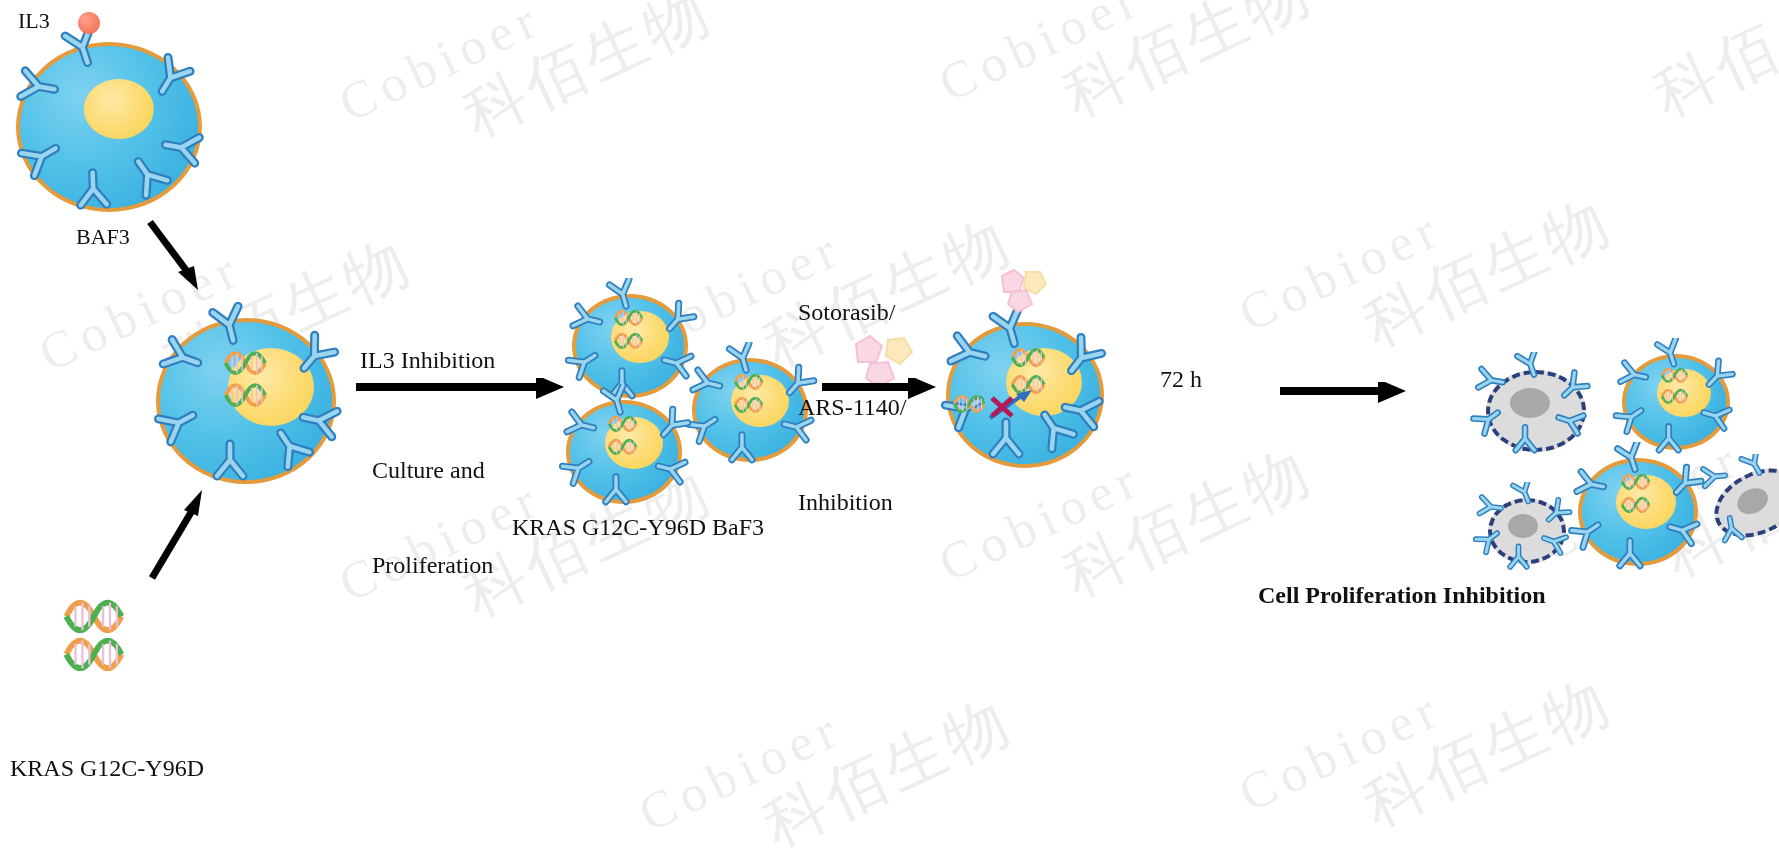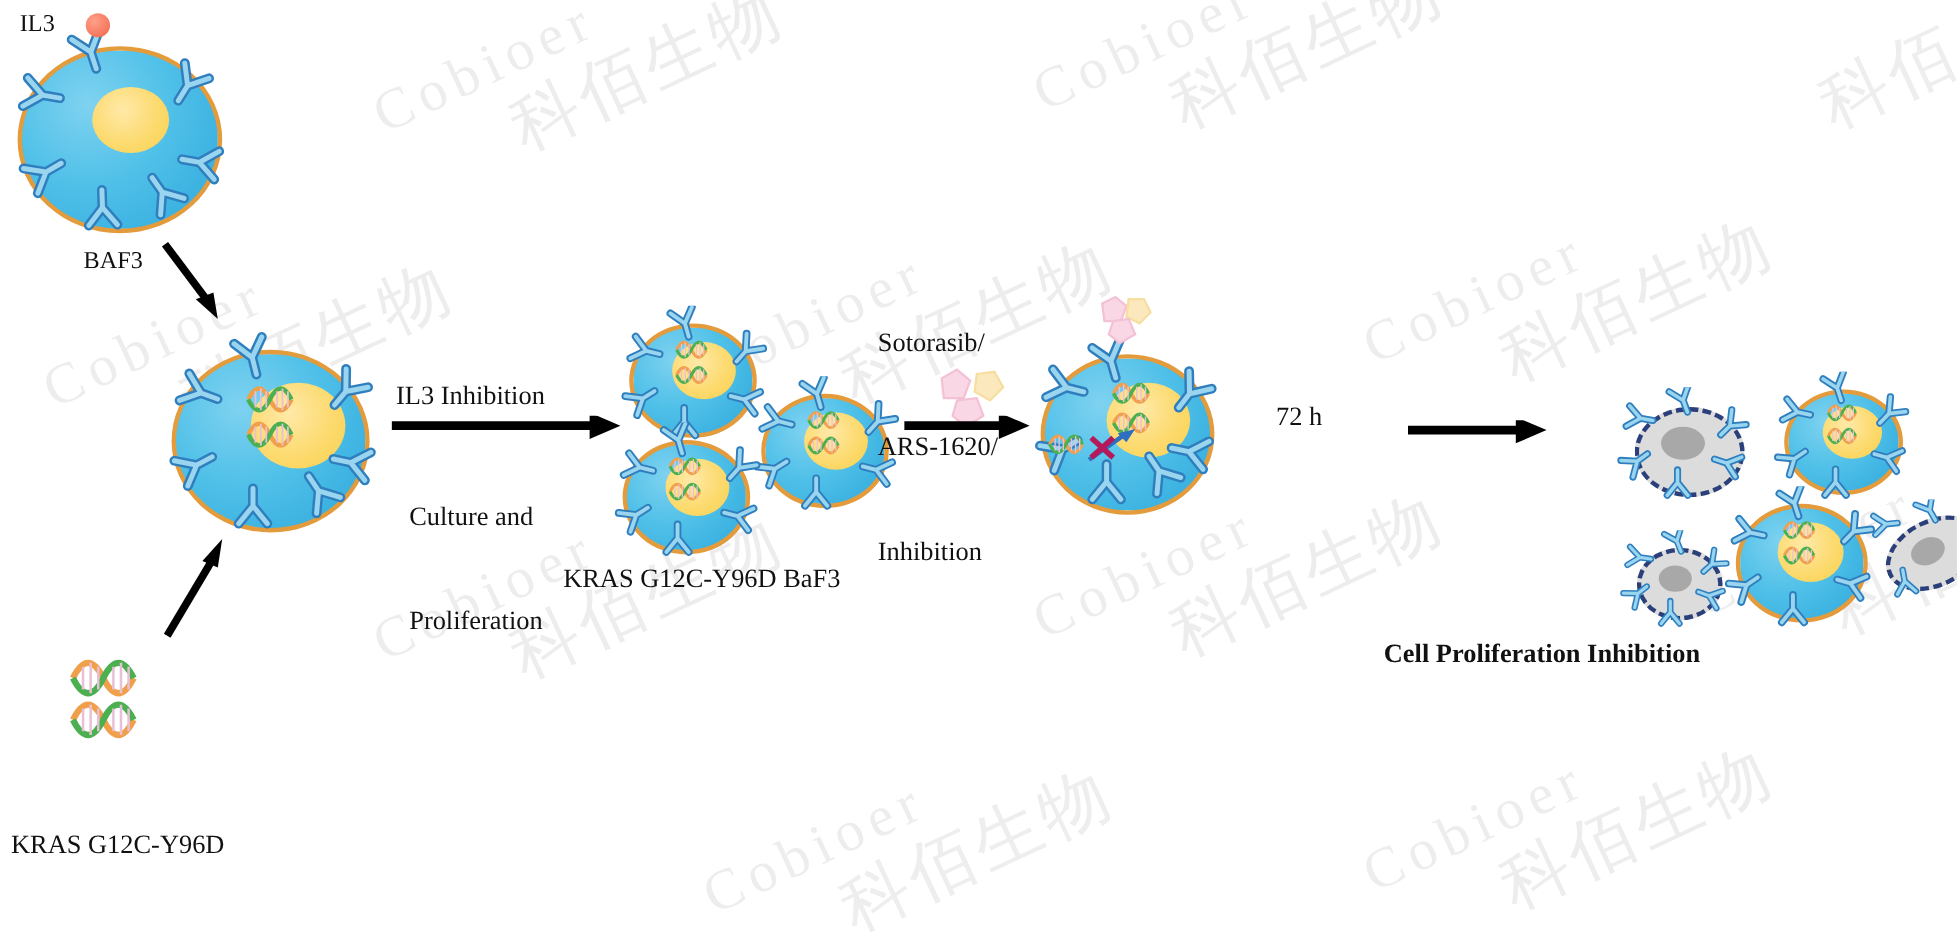--- a/index.html
+++ b/index.html
@@ -290,21 +290,21 @@
       </g>
     <g transform="translate(78,124) rotate(180) scale(0.78)">
         <use href="#rcp"></use>
       </g>
   </svg>
 
   <div class="lbl f29" style="left:512px;top:512px;">KRAS G12C-Y96D BaF3</div>
 
   <div class="lbl f29" style="left:798px;top:234px;">
     <div>Sotorasib/</div>
-    <div>ARS-1620/</div>
+    <div>ARS-1140/</div>
     <div>Inhibition</div>
   </div>
   <svg class="drugmol" style="left:840px;top:330px;width:90px;height:62px;">
     <polygon points="16,14 30,6 42,16 36,32 18,32" fill="#f9d7e4" stroke="#f4c0d6" stroke-width="2"></polygon>
     <polygon points="48,10 64,8 72,22 60,34 46,26" fill="#fbe9bd" stroke="#f6ddA0" stroke-width="2"></polygon>
     <polygon points="30,34 48,32 54,48 38,58 26,48" fill="#f9d7e4" stroke="#f4c0d6" stroke-width="2"></polygon>
   </svg>
   <svg class="arrow" style="left:822px;top:378px;width:118px;height:26px;">
     <line x1="0" y1="9" x2="92" y2="9" stroke="#000" stroke-width="8"></line>
     <polygon points="114,9 86,-3 86,21" fill="#000"></polygon>

